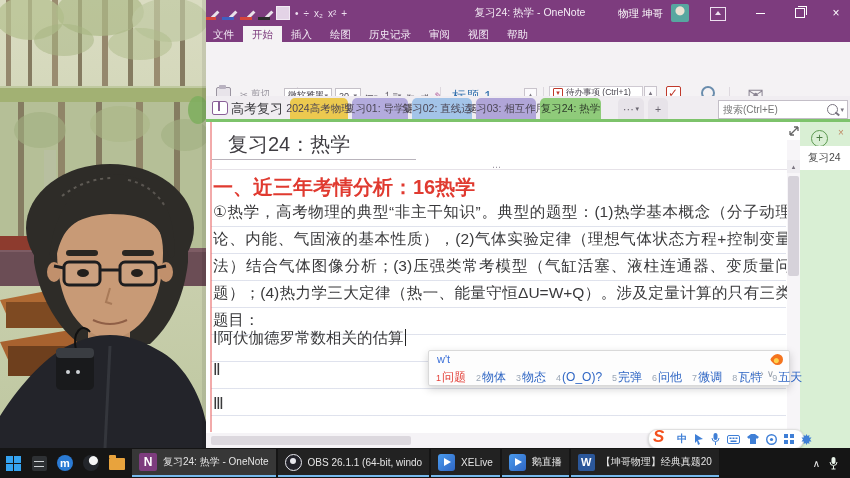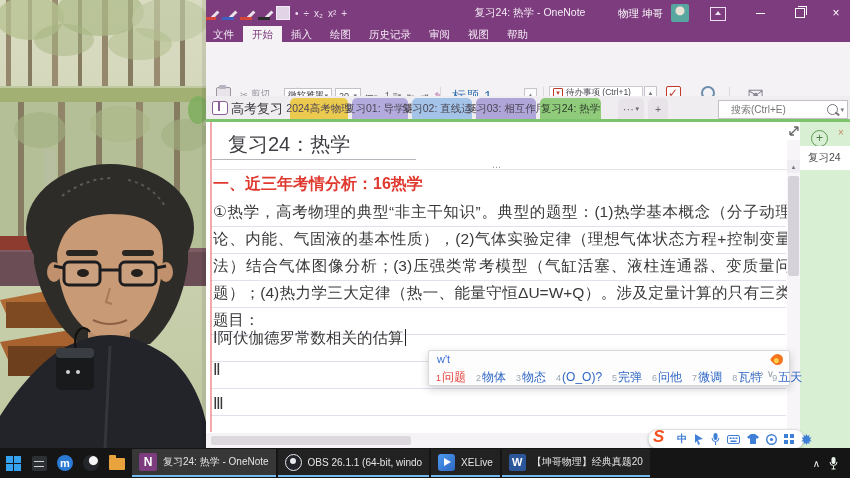--- a/index.html
+++ b/index.html
@@ -55,33 +55,33 @@
   .btnlabel{text-align:center;line-height:10px;font-size:8.8px;color:#4a4650;}
   
   .navrow{left:0;top:96px;width:850px;height:23px;background:#f0edf1;}
   .greenline{left:0;top:119px;width:850px;height:3px;background:#7dc36b;}
   .bookic{left:212px;top:101px;width:14px;height:12px;border:1.5px solid #8a5f98;border-radius:2px 3px 3px 2px;background:#fff;}
   .bookic:before{content:"";position:absolute;left:5px;top:0;width:1.5px;height:9px;background:#8a5f98;}
   .nbname{left:231px;top:100px;font-size:13px;color:#3a3a3e;}
   .nbdd{left:293px;top:103px;font-size:8px;color:#6a6570;}
   .sectab{top:98px;height:21px;border-radius:5px 5px 0 0;font-size:10.5px;display:flex;align-items:center;justify-content:center;color:#4b4553;box-sizing:border-box;padding:0 4px;white-space:nowrap;}
   .searchbox{left:718px;top:100px;width:128px;height:17px;background:#fff;border:1px solid #c3bec7;display:flex;align-items:center;}
-  .searchbox input{border:none;outline:none;flex:1;font-size:10px;color:#555;padding:0 4px;background:transparent;font-family:inherit;width:90px;margin-left:8px;}
+  .searchbox input{border:none;outline:none;flex:1;font-size:10px;color:#555;padding:0 4px;background:transparent;font-family:inherit;width:90px;}
   .sicon{width:9px;height:9px;border:1.5px solid #7a7580;border-radius:50%;position:relative;margin-right:2px;}
   .sicon:after{content:"";position:absolute;left:7px;top:8px;width:5px;height:1.5px;background:#7a7580;transform:rotate(40deg);}
   
   .content{left:206px;top:122px;width:594px;height:326px;background:#fff;overflow:hidden;}
   .rules{position:absolute;left:5px;top:78px;width:575px;height:232px;
     background:repeating-linear-gradient(to bottom,transparent 0 26px,rgba(150,160,195,.30) 26px 27px);}
   .redmargin{position:absolute;left:4px;top:0;width:1.5px;height:310px;background:rgba(232,100,100,.55);}
   .pgtitle{position:absolute;left:22px;top:9px;font-size:20px;color:#3f3d42;}
   .pgtitle-ul{position:absolute;left:6px;top:37px;width:204px;height:1px;background:#b9b4bc;}
   .outline-top{position:absolute;left:5px;top:47px;width:577px;height:1px;background:#e6e2e8;}
   .outline-dots{position:absolute;left:286px;top:40px;font-size:9px;color:#9a94a0;letter-spacing:1px;}
-  .heading{position:absolute;left:7px;top:52px;font-size:16px;font-weight:bold;color:#e03a30;white-space:nowrap;}
+  .heading{position:absolute;left:7px;top:52px;font-size:20px;font-weight:bold;color:#e03a30;white-space:nowrap;}
   .para{position:absolute;left:7px;top:76px;width:578px;font-size:15.5px;line-height:27px;color:#39393b;text-align:justify;}
   .itemline{position:absolute;left:7px;font-size:15.5px;color:#39393b;white-space:nowrap;}
   .caret{display:inline-block;width:1px;height:17px;background:#222;vertical-align:-3px;margin-left:1px;}
   .expandic{position:absolute;left:582px;top:3px;width:12px;height:12px;}
   .vtrack{position:absolute;left:581px;top:18px;width:13px;height:292px;background:#f7f5f8;}
   .vup{position:absolute;left:581px;top:38px;width:13px;height:13px;background:#efedf1;color:#7a7580;font-size:7px;text-align:center;line-height:13px;}
   .vthumb{position:absolute;left:582px;top:54px;width:11px;height:100px;background:#d6d2da;border-radius:2px;}
   .htrack{position:absolute;left:0;top:311px;width:594px;height:15px;background:#f5f3f6;}
   .hthumb{position:absolute;left:5px;top:314px;width:200px;height:9px;background:#dcd8de;border-radius:2px;}
   
@@ -499,20 +499,24 @@
     </div>
     <div class="task">
       <span class="obsic"></span>
       <span class="lbl">OBS 26.1.1 (64-bit, windo</span>
     </div>
     <div class="task">
       <span class="blueic"></span>
       <span class="lbl">XELive</span>
     </div>
     <div class="task">
+      <span class="blueic"></span>
+      <span class="lbl">鹅直播</span>
+    </div>
+    <div class="task">
       <span class="wordic">W</span>
       <span class="lbl">【坤哥物理】经典真题20</span>
     </div>
     <div class="tray">
       <span class="t">∧</span>
       <svg width="9" height="13" viewBox="0 0 9 13">
           <rect x="2.5" y="0" width="4" height="7" rx="2" fill="#e8f2e8"></rect>
           <path d="M1,5 a3.5,3.5 0 0 0 7,0 M4.5,9 L4.5,12 M2.5,12 L6.5,12" stroke="#e8f2e8" fill="none"></path>
         </svg>
 

